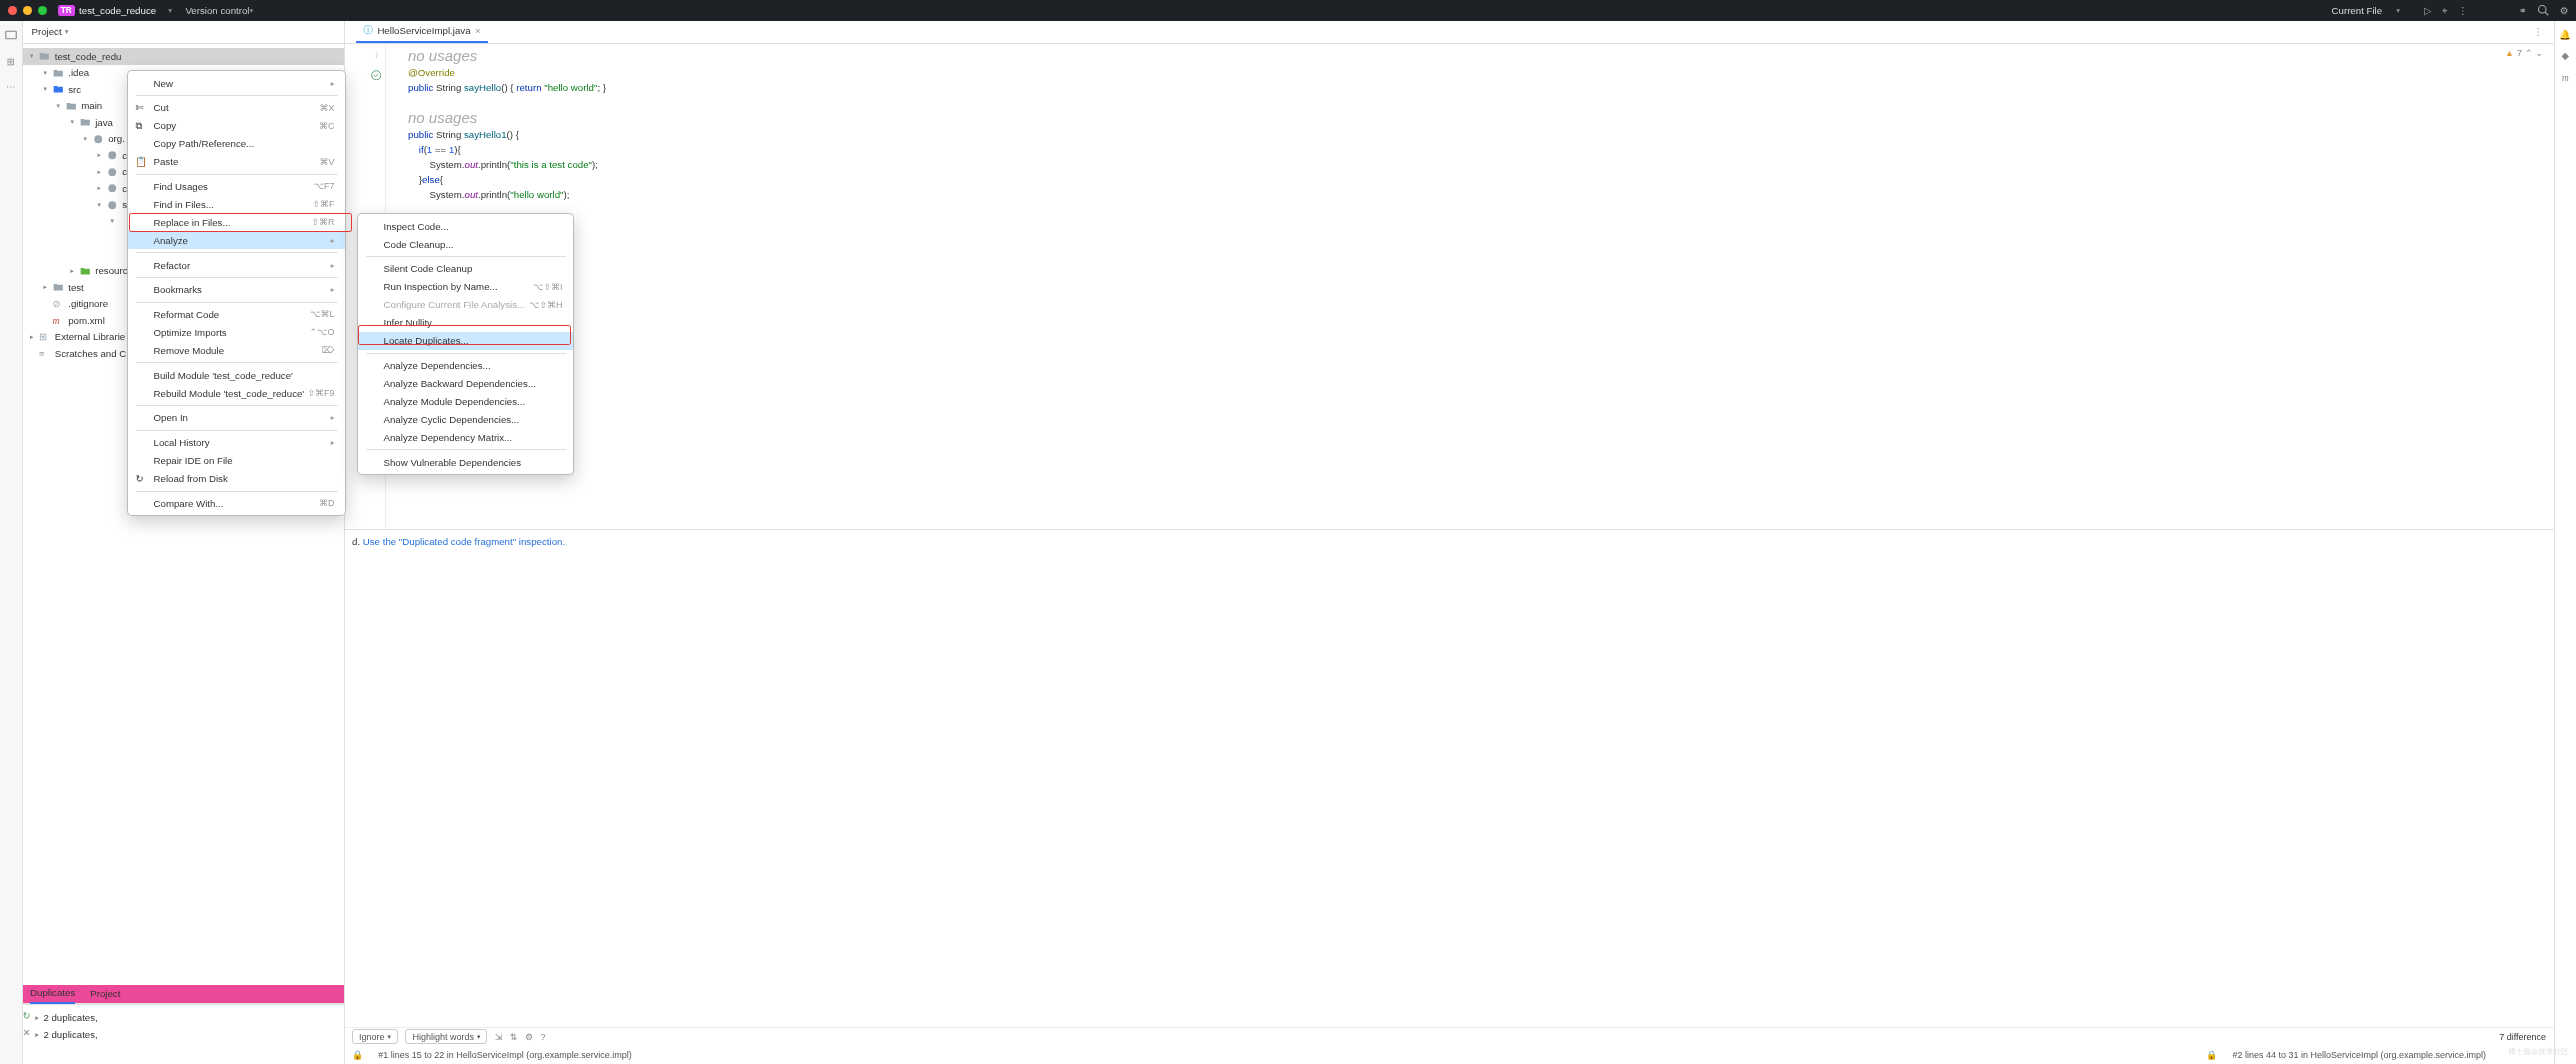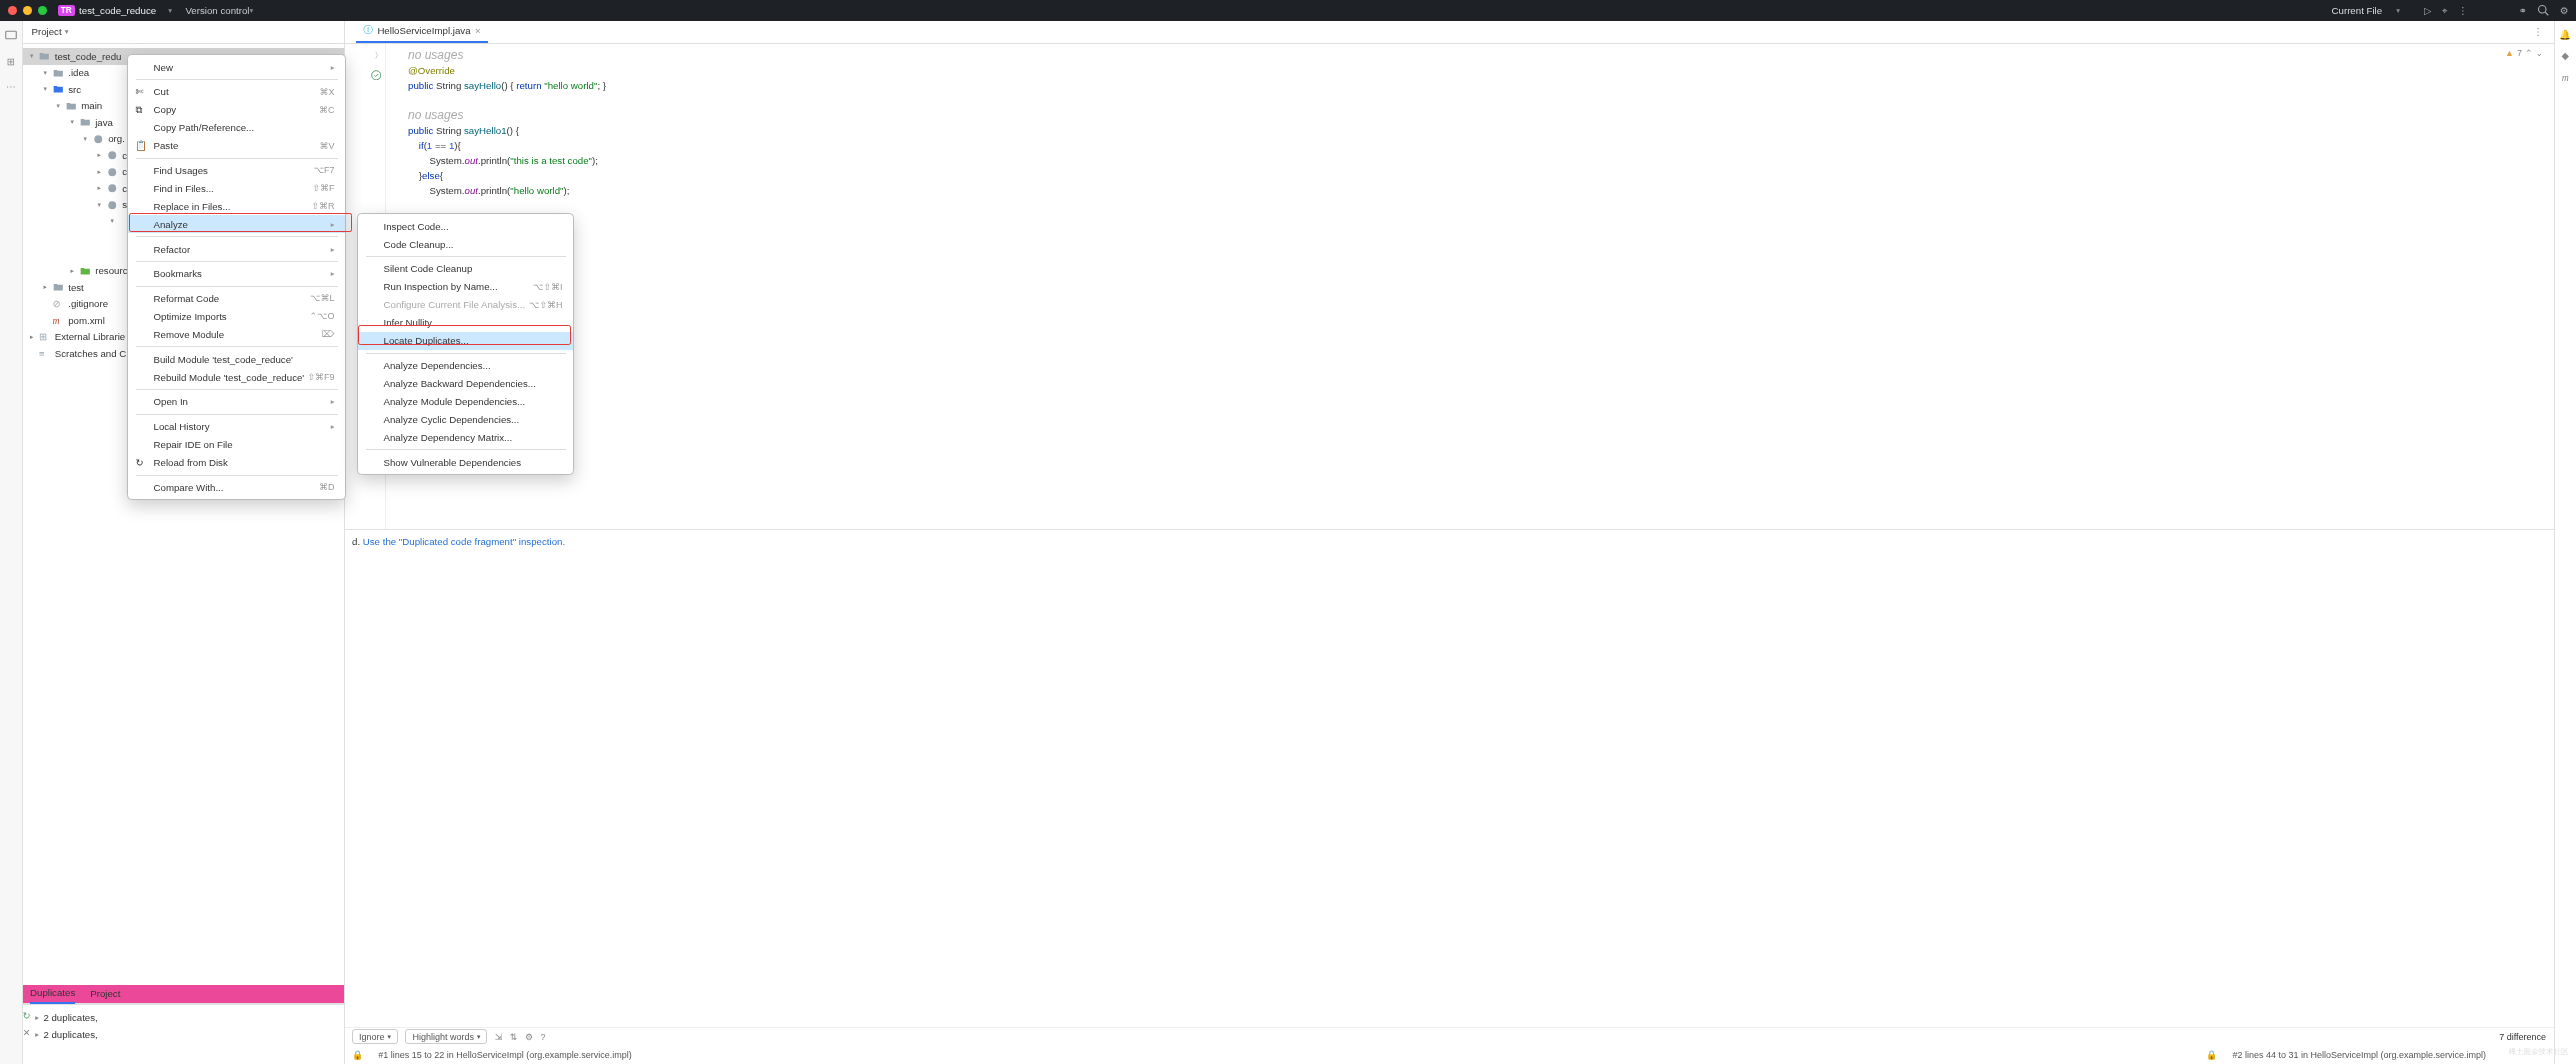--- a/index.html
+++ b/index.html
@@ -34,21 +34,21 @@
 
 .tree { padding: 4.5px 0; font-size: 9.7px; overflow: hidden; }
 .tree-row { display: flex; align-items: center; height: 16.5px; padding-left: 7.5px; white-space: nowrap; }
 .tree-row .chev { width: 9px; color: #888; font-size: 6.7px; display: inline-block; }
 .tree-row .icon { width: 12px; margin-right: 3.7px; display: inline-flex; }
 .tree-row .label { color: #333; }
 .tree-row.sel { background: #d4d4d4; }
 
 
 .context-menu { position: absolute; background: #fff; border: 0.7px solid #bbb; border-radius: 4.5px; box-shadow: 0 6px 18px rgba(0,0,0,0.2); padding: 3px 0; z-index: 100; font-size: 9.7px; }
-.menu1 { left: 127px; top: 54px; width: 219px; }
+.menu1 { left: 127px; top: 70px; width: 219px; }
 .menu2 { left: 357px; top: 213px; width: 217px; }
 .mi { display: flex; align-items: center; height: 18px; padding: 0 10.5px 0 25.5px; position: relative; cursor: default; }
 .mi .label { flex: 1; }
 .mi .sc { color: #999; font-size: 9px; }
 .mi .sub { color: #999; font-size: 7.5px; margin-left: 6px; }
 .mi.hover { background: #cce8ff; }
 .mi.disabled .label { color: #aaa; }
 .msep { height: 0.7px; background: #ddd; margin: 3px 7.5px; }
 .mi .micon { position: absolute; left: 7.5px; width: 12px; }
 .highlight-red { border: 1.5px solid #e53935; border-radius: 2.2px; position: absolute; pointer-events: none; z-index: 101; }
@@ -60,21 +60,21 @@
 .tabbar { display: flex; align-items: center; height: 22.5px; border-bottom: 0.7px solid #e0e0e0; padding-left: 11.2px; }
 .tab { display: flex; align-items: center; gap: 4.5px; height: 22.5px; padding: 0 7.5px; border-bottom: 2.2px solid #3574f0; font-size: 9.7px; }
 .tab .ficon { color: #40b6e0; }
 .tab .close { color: #999; font-size: 9.7px; }
 .tabbar .spacer { flex: 1; }
 .tabbar .right { display: flex; gap: 7.5px; padding-right: 10.5px; color: #888; align-items: center; }
 
 .code-pane { flex: 1; display: flex; position: relative; font-family: "JetBrains Mono", Monaco, Consolas, monospace; font-size: 9.7px; overflow: hidden; }
 .gutter { width: 41px; border-right: 0.7px solid #eee; }
 .code { padding: 4.5px 0 0 22.5px; line-height: 15px; white-space: pre; }
-.code .hint { color: #aaa; font-style: italic; font-size: 12px; }
+.code .hint { color: #aaa; font-style: italic; font-size: 15px; }
 .code .anno { color: #808000; }
 .code .kw { color: #0033b3; }
 .code .str { color: #067d17; }
 .code .fn { color: #00627a; }
 .code .field { color: #871094; font-style: italic; }
 .code .num { color: #1750eb; }
 .warns { position: absolute; right: 10.5px; top: 4.5px; display: flex; align-items: center; gap: 3px; font-size: 9px; color: #888; }
 .warns .w { color: #e6a23c; }
 
 .rightbar { width: 22.5px; border-left: 0.7px solid #e0e0e0; display: flex; flex-direction: column; align-items: center; padding-top: 7.5px; gap: 10.5px; color: #888; }

